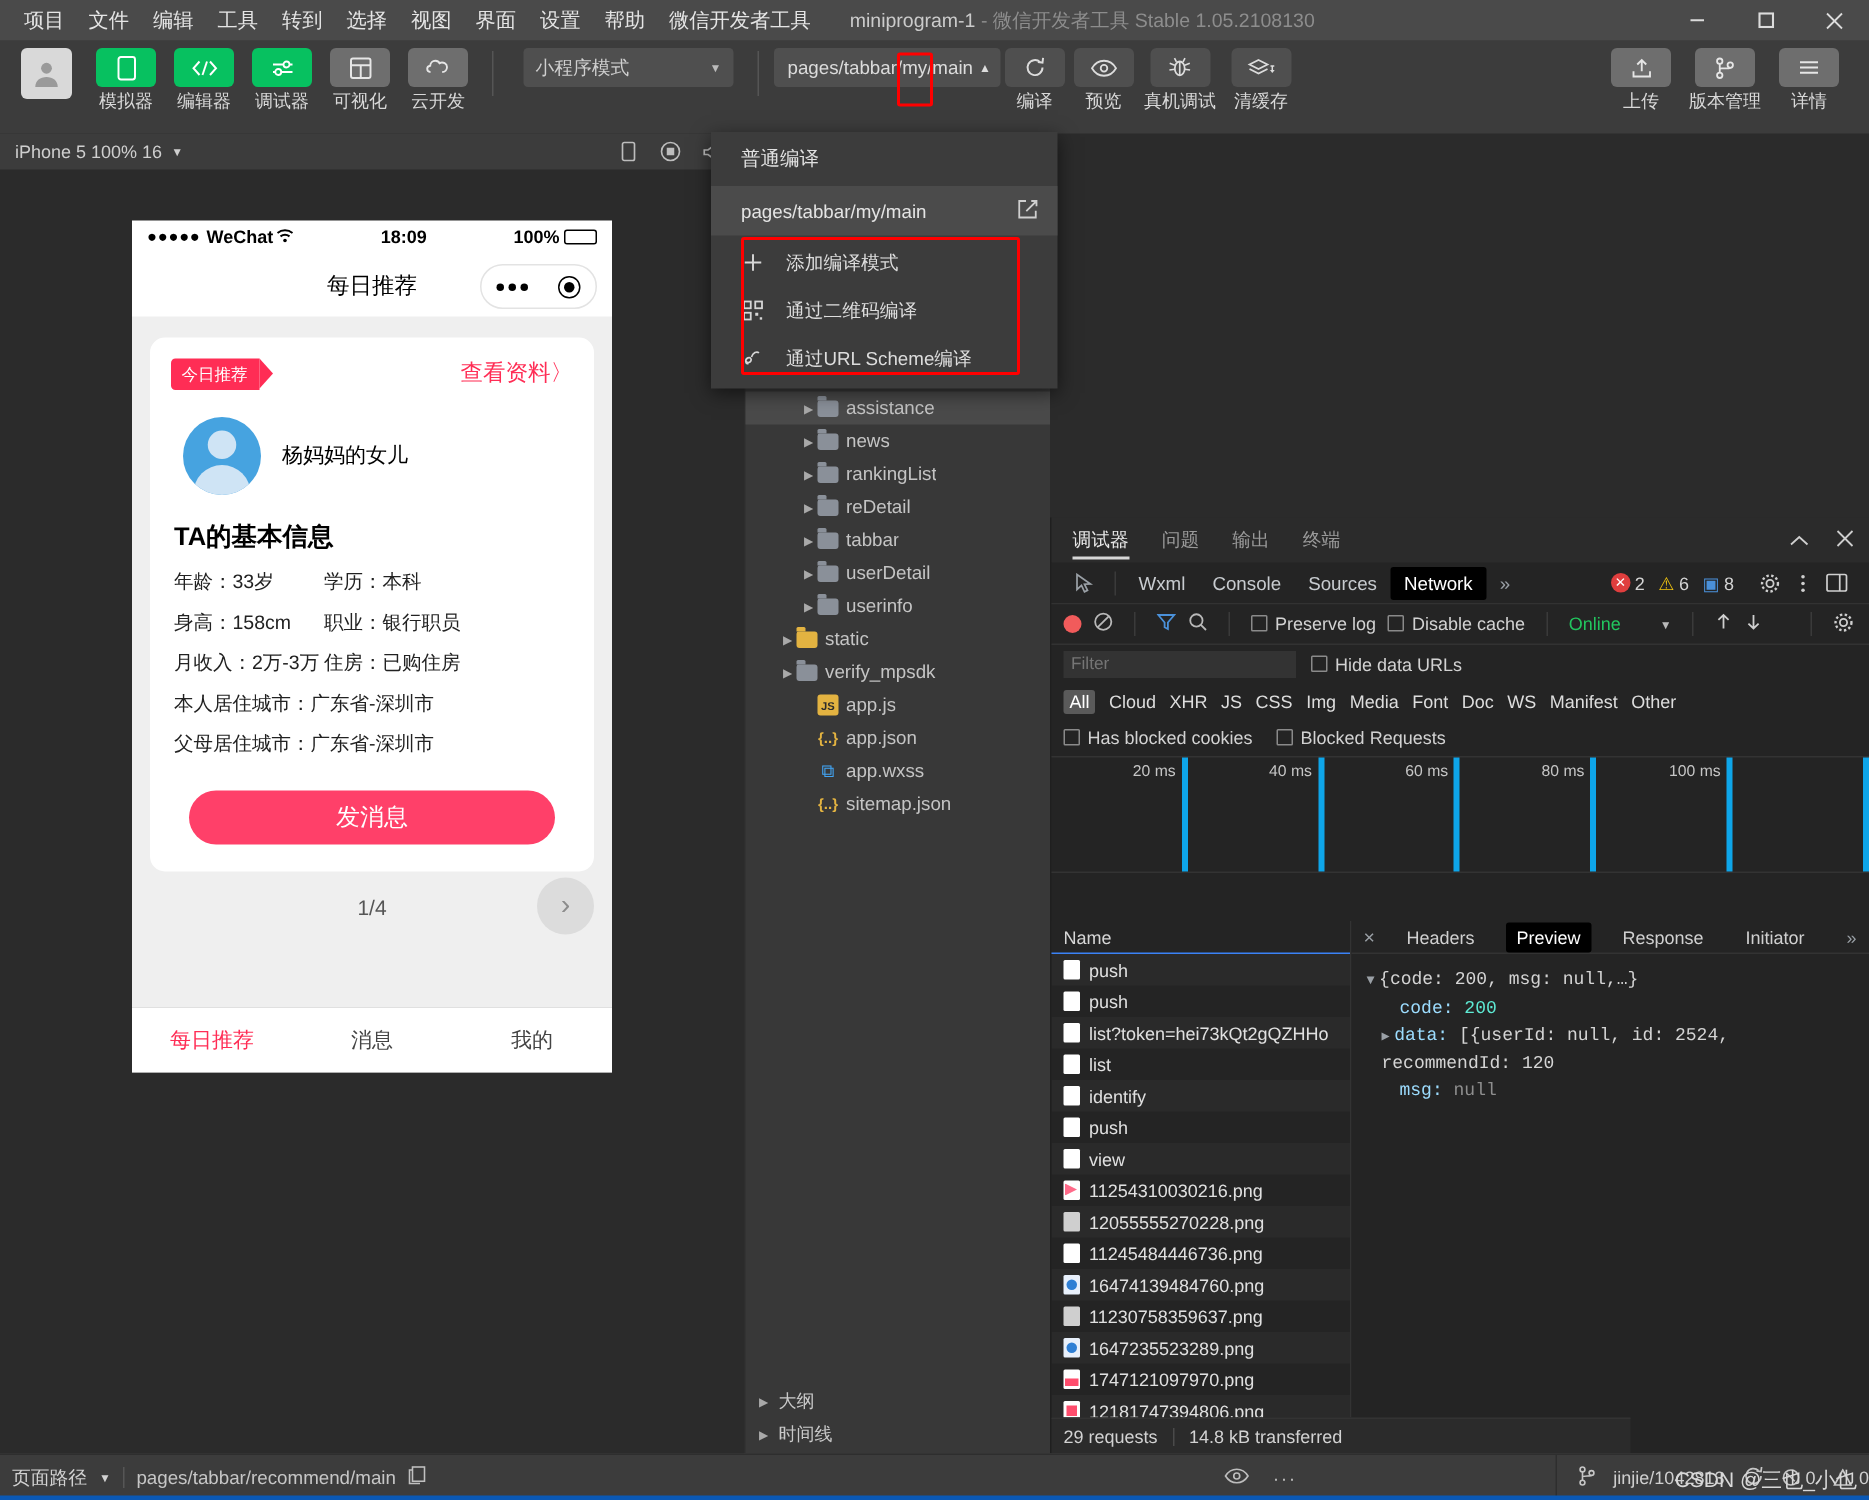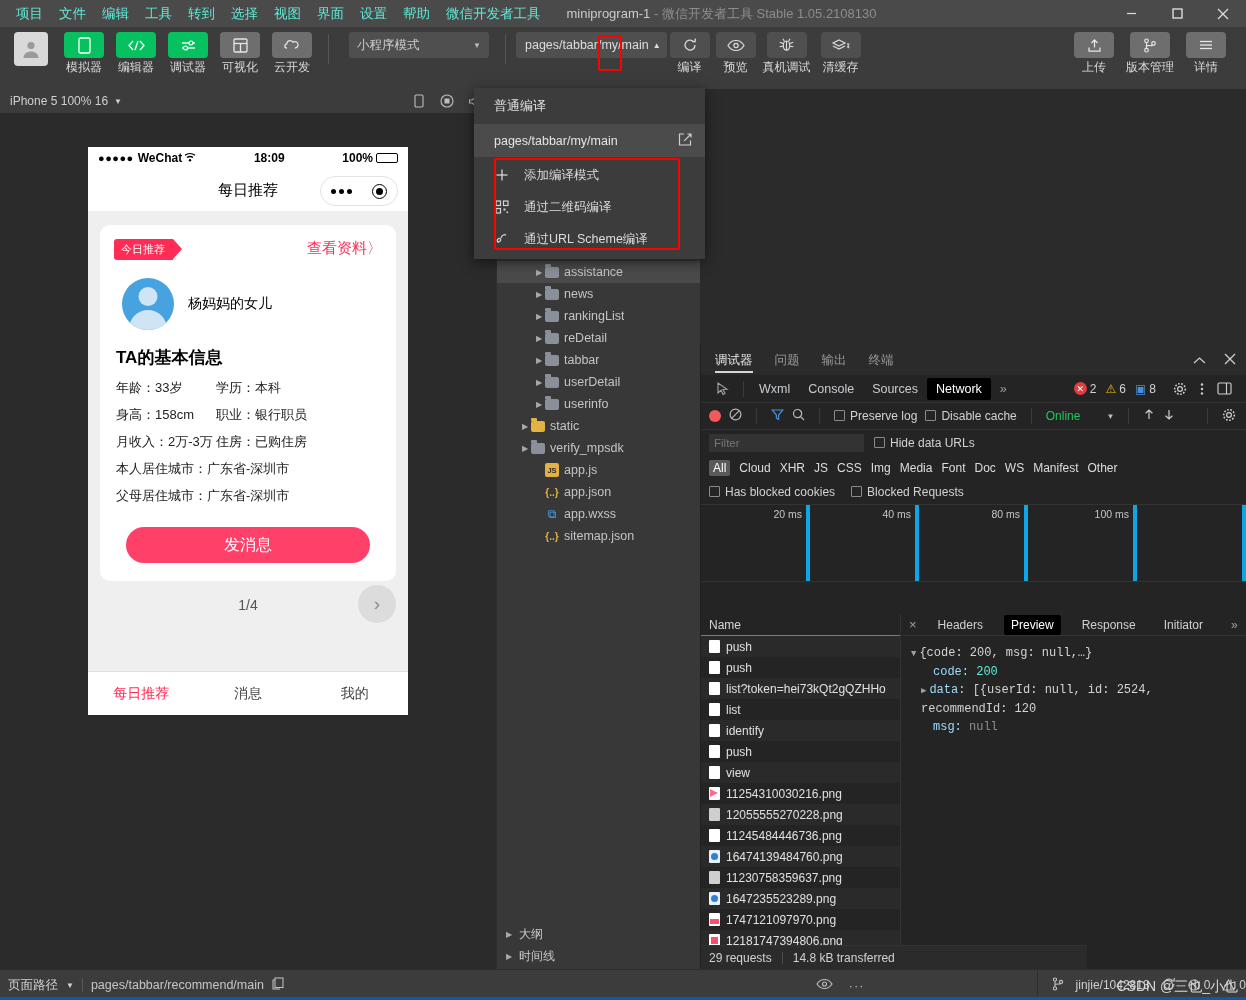--- a/index.html
+++ b/index.html
@@ -7,21 +7,21 @@
   body {
     font-family: "Liberation Sans", "DejaVu Sans", sans-serif;
     background:#2b2b2b; color:#cfcfcf; font-size:13px;
     -webkit-font-smoothing:antialiased;
   }
   .app { position:relative; width:1246px; height:1000px; background:#3c3c3c; }
 
   
   .titlebar { height:27px; background:#4a4a4a; display:flex; align-items:center; position:relative; }
   .menus { display:flex; align-items:center; padding-left:8px; gap:0px; }
-  .menus .m { padding:3px 8px; font-size:13.5px; color:#5eead4; white-space:nowrap; }
+  .menus .m { padding:3px 8px; font-size:13.5px; color:#e5e5e5; white-space:nowrap; }
   .title-text { margin-left:18px; font-size:13px; color:#cbcbcb; white-space:nowrap;}
   .title-text .sub { color:#8d8d8d; }
   .winbtns { position:absolute; right:0; top:0; height:27px; display:flex; }
   .winbtn { width:46px; height:27px; display:flex; align-items:center; justify-content:center; color:#dcdcdc; }
   .winbtn svg { display:block; }
 
   
   .toolbar { height:62px; background:#3c3c3c; display:flex; align-items:flex-start; padding-top:5px; position:relative; }
   .tb-group { display:flex; align-items:flex-start; }
   .tb-item { width:52px; display:flex; flex-direction:column; align-items:center; gap:1px; }
@@ -697,20 +697,23 @@
     </div>
 
     <div class="timeline">
       <div class="tl-cell">
           <span class="tl-lab">20 ms</span>
         </div>
       <div class="tl-cell">
           <span class="tl-lab">40 ms</span>
         </div>
       <div class="tl-cell">
+          <span class="tl-lab">60 ms</span>
+        </div>
+      <div class="tl-cell">
           <span class="tl-lab">80 ms</span>
         </div>
       <div class="tl-cell">
           <span class="tl-lab">100 ms</span>
         </div>
       <div class="tl-cell"></div>
     </div>
 
     <div class="dt-main">
       <div class="names">

